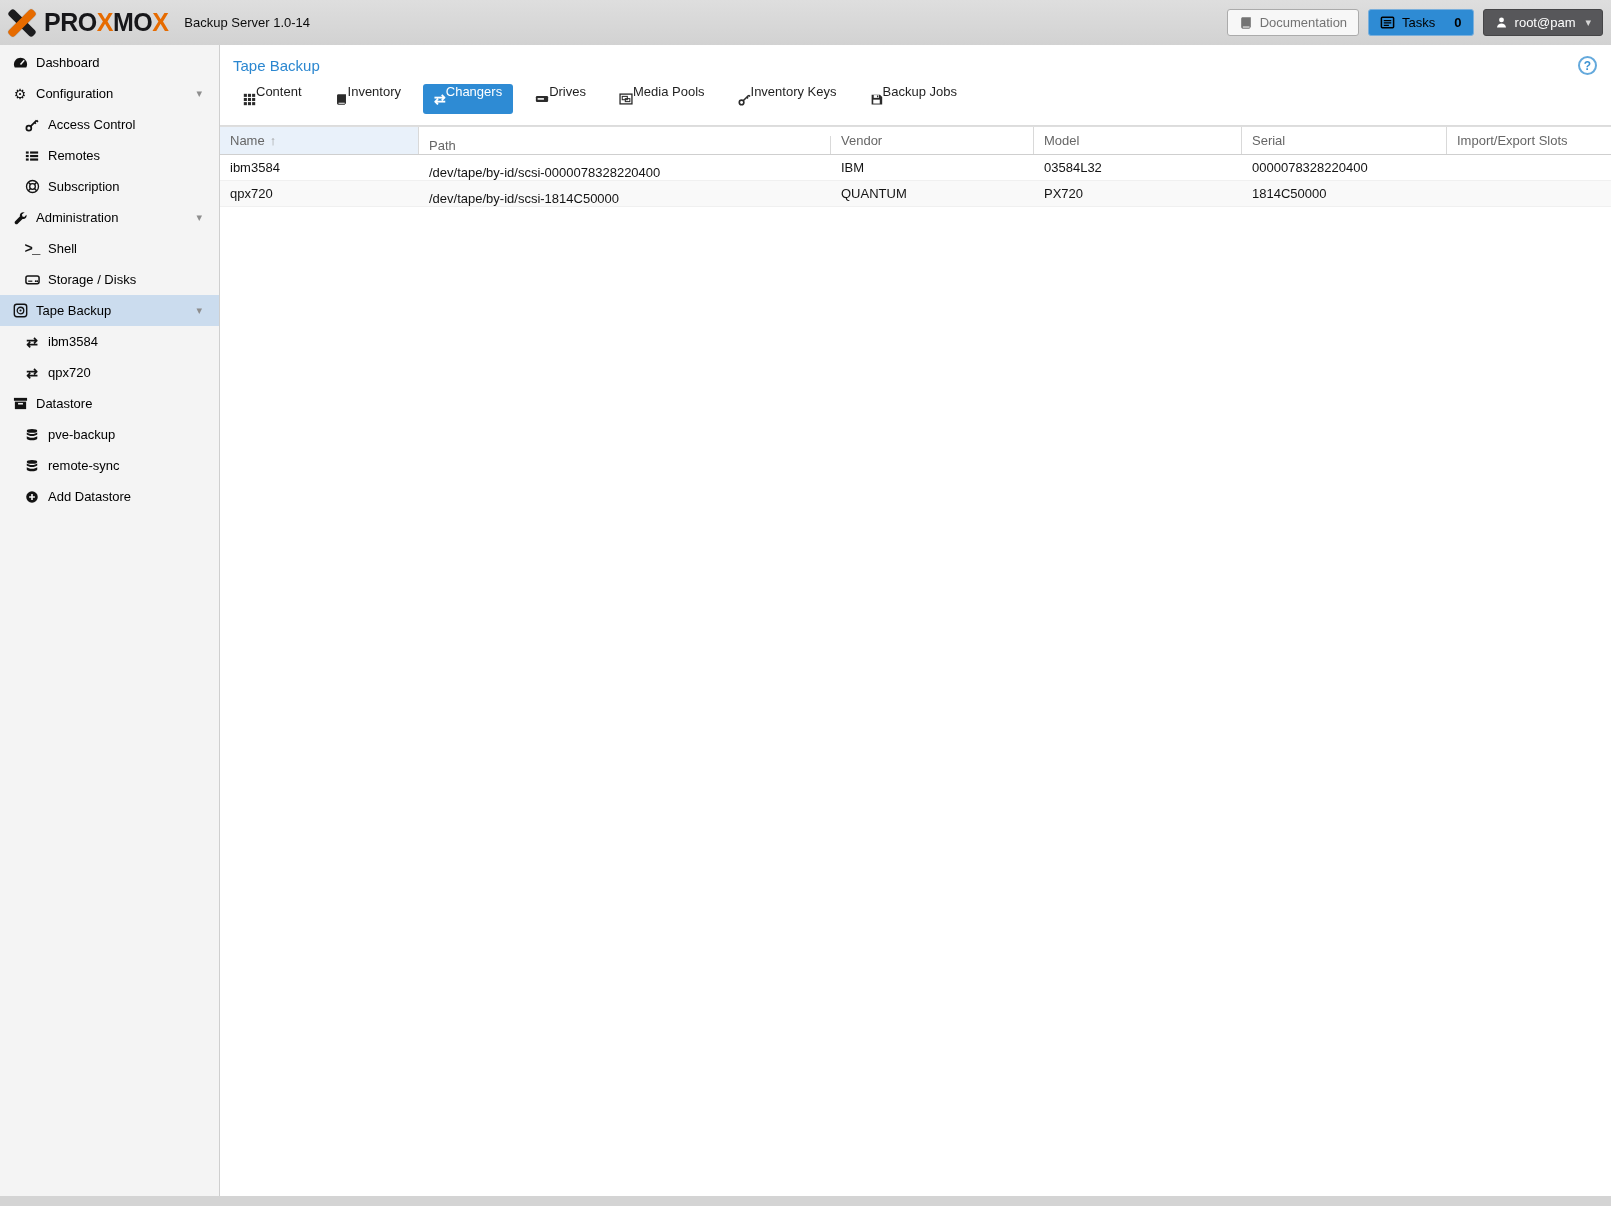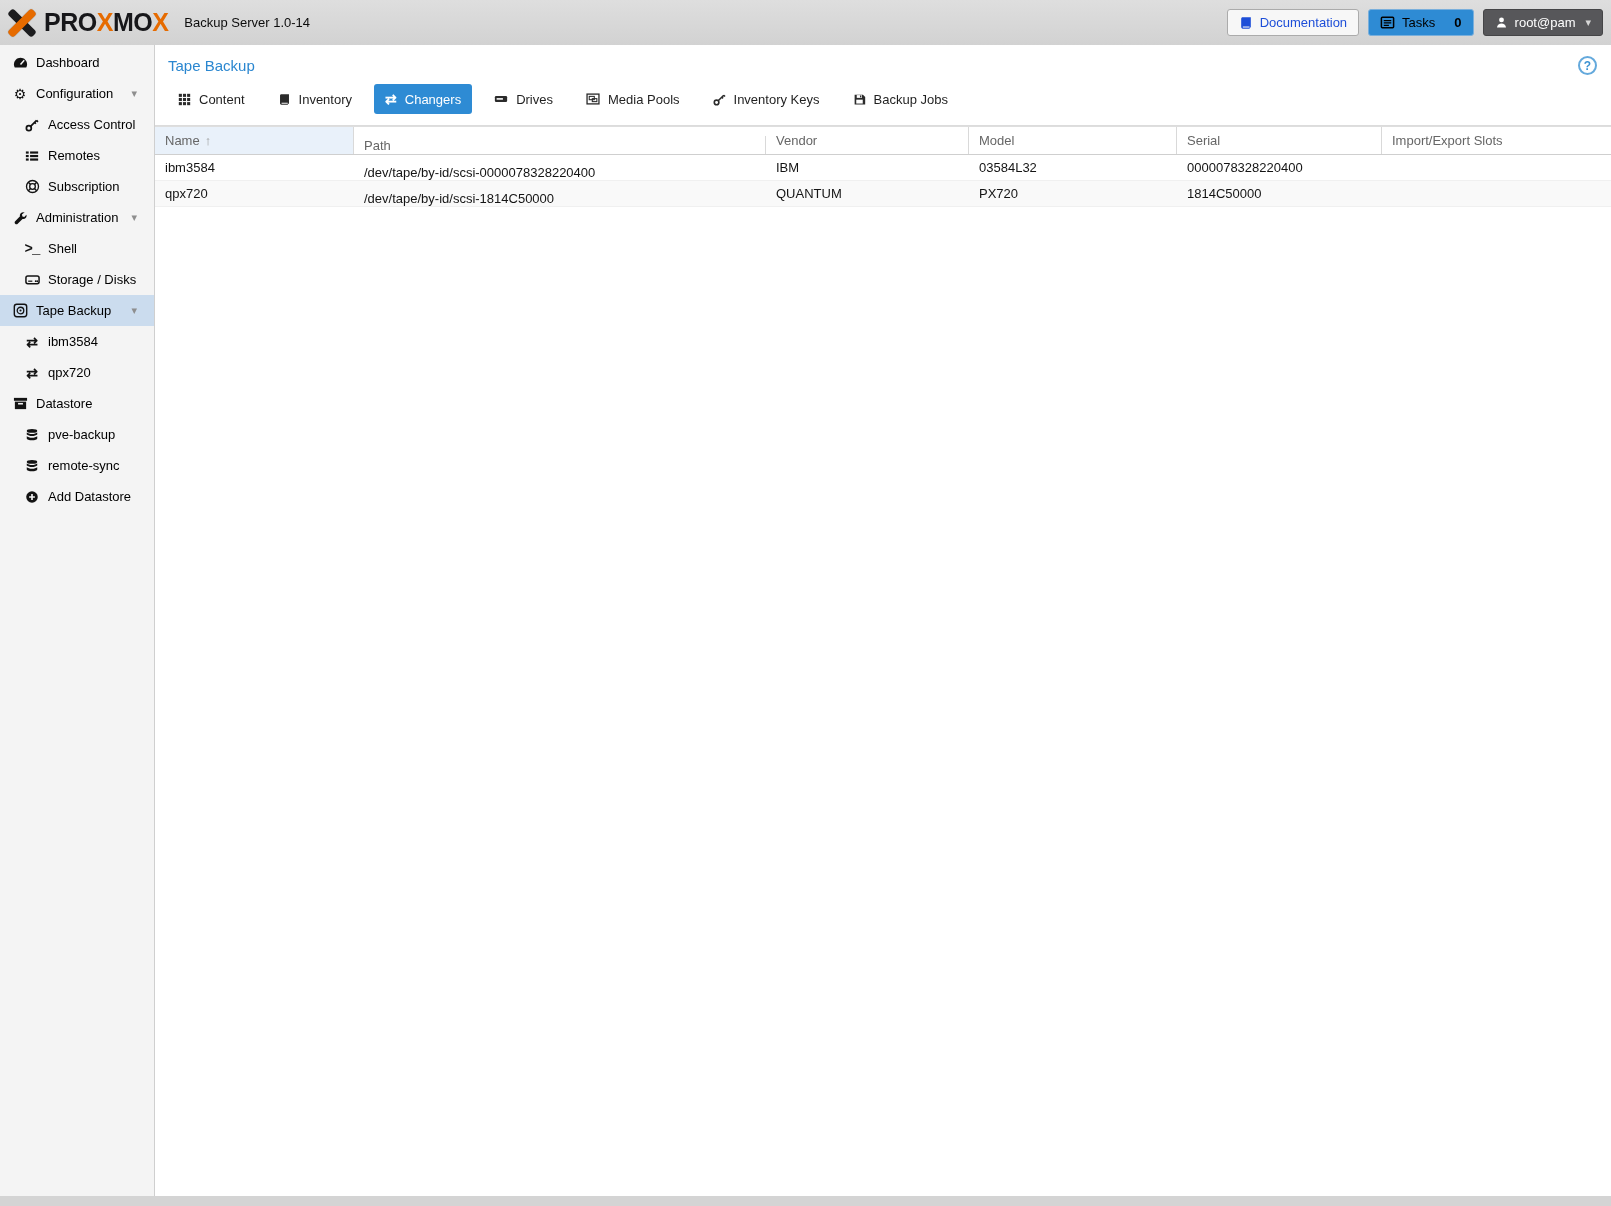--- a/index.html
+++ b/index.html
@@ -19,43 +19,43 @@
   .logo { display:flex; align-items:center; cursor:pointer; }
   .xmark { position:relative; width:34px; height:32px; margin-right:6px; }
   .xmark .bar { position:absolute; left:14px; top:-1px; width:8px; height:34px; border-radius:3px; }
   .xmark .dark { background:#1c1c1e; transform:rotate(-45deg); }
   .xmark .orange { background:#e66b00; transform:rotate(45deg); box-shadow:0 0 1px rgba(0,0,0,.4); }
   .logotext { font-size:25px; font-weight:bold; letter-spacing:-.5px; color:#17171a; }
   .logotext .ox { color:#e66b00; }
   .product { margin-left:16px; font-size:13px; color:#0c0c0c; }
   .tb-right { margin-left:auto; display:flex; align-items:center; gap:9px; padding-right:4px; }
   .tb-btn { height:27px; display:flex; align-items:center; gap:7px; padding:0 11px; border-radius:3px; cursor:pointer; font-size:13px; }
-  .btn-doc { background:#f7f7f7; border:1px solid #ababab; color:#1d4ed8; }
+  .btn-doc { background:#f7f7f7; border:1px solid #ababab; color:#737373; }
   .btn-tasks { background:#2e8bd4; border:1px solid #79afdc; color:#000000; }
   .btn-tasks .badge { margin-left:12px; font-weight:bold; }
   .btn-user { background:#57575a; border:1px solid #454547; color:#fff; }
   .btn-user .caret { color:#d6d6d6; font-size:11px; margin-left:3px; }
   .tb-btn svg { display:block; }
   
   .app { display:flex; height:1151px; }
-  .sidebar { width:155px; background:#f4f4f4; border-right:1px solid #cfcfcf; padding-top:2px; flex:none; }
+  .sidebar { width:220px; background:#f4f4f4; border-right:1px solid #cfcfcf; padding-top:2px; flex:none; }
   .side-item { height:31px; display:flex; align-items:center; cursor:pointer; position:relative; color:#000; }
   .side-item.lvl0 { padding-left:11px; }
   .side-item.lvl1 { padding-left:23px; }
   .side-item .icon { width:18px; margin-right:7px; display:flex; align-items:center; justify-content:center; color:#131313; font-size:14px; flex:none; }
   .side-item.selected { background:#cbdcee; }
   .side-caret { position:absolute; right:17px; top:9px; color:#8e8e8e; font-size:11px; }
   .term-glyph { font-family:"Liberation Mono", monospace; font-weight:bold; font-size:10px; letter-spacing:-1px; }
   
   .main { flex:1; background:#fff; display:flex; flex-direction:column; min-width:0; }
   .panel-head { display:flex; justify-content:space-between; align-items:center; padding:11px 14px 6px 13px; }
   .panel-title { color:#2b87d0; font-size:15px; }
   .help-btn { width:19px; height:19px; border:2px solid #64a9dc; border-radius:50%; color:#3c92d2; font-weight:bold; font-size:12px; display:flex; align-items:center; justify-content:center; cursor:pointer; }
   .tabs { display:flex; gap:11px; padding:3px 12px 11px 12px; border-bottom:1px solid #dcdcdc; }
-  .tab { display:flex; align-items:center; gap:8px; padding:0 11px; height:30px; border-radius:3px; color:#1f1f1f; cursor:pointer; }
+  .tab { display:flex; gap:0; padding:0 11px; height:30px; border-radius:3px; color:#1f1f1f; cursor:pointer; }
   .tab .ticon { color:#2b2b2b; display:flex; align-items:center; font-size:14px; }
   .tab.active { background:#2e8bd4; color:#fff; }
   .tab.active .ticon { color:#fff; }
   
   .toolbar { display:flex; align-items:center; gap:9px; padding:6px 6px 7px 6px; }
   .tbtn { height:25px; padding:0 11px; border:1px solid #c2c2c2; border-radius:3px; background:linear-gradient(#fefefe,#ececec); color:#1a1a1a; display:flex; align-items:center; cursor:pointer; }
   .tbtn.disabled { color:#aaaaaa; border-color:#dddddd; background:#f8f8f8; cursor:default; }
   .tsep { width:1px; height:19px; background:#cccccc; margin:0 3px; }
   
   .grid { border-top:1px solid #dedede; }

